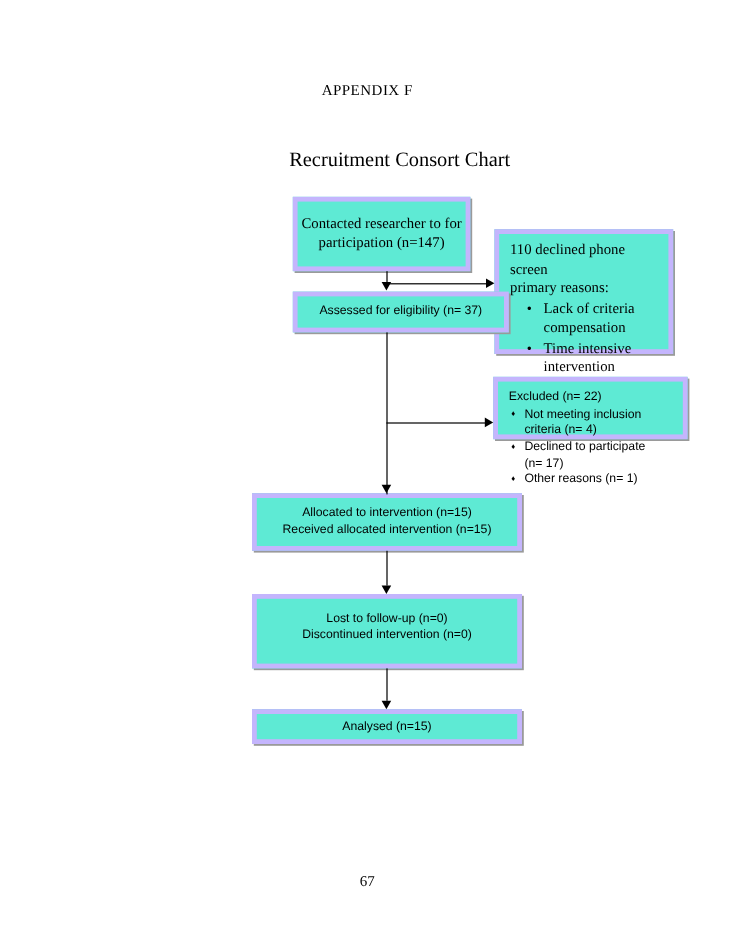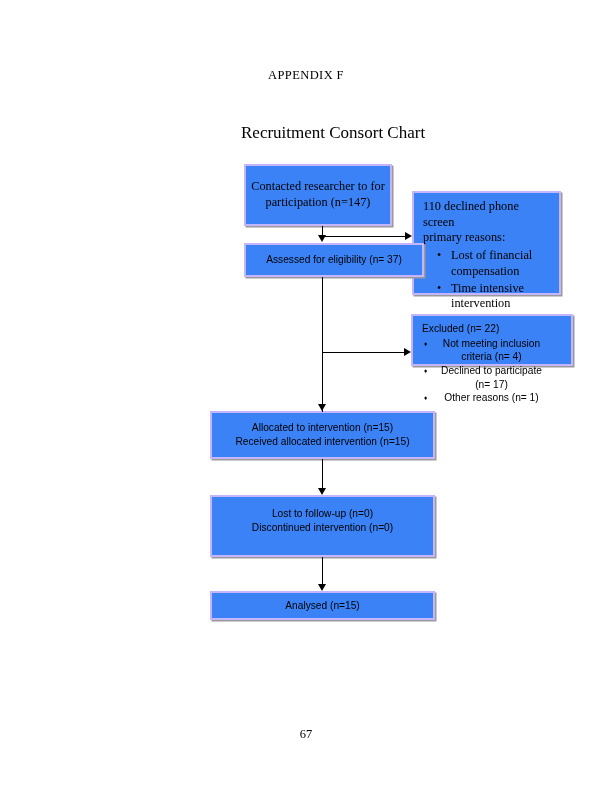--- a/index.html
+++ b/index.html
@@ -49,22 +49,22 @@
     width: 612px;
     text-align: center;
     font-family: "Liberation Serif", serif;
     font-size: 12.5px;
   }
 
   
   .box {
     position: absolute;
     box-sizing: border-box;
-    border: 2px solid #c4b5fd;
-    background: #3b82f6;
+    border: 4px solid #c4b5fd;
+    background: #5eead4;
     box-shadow: 1.5px 1.5px 0 0 #9a9a9a;
   }
   .box-serif {
     font-family: "Liberation Serif", serif;
     font-size: 12.3px;
     line-height: 1.28;
   }
   .box-sans {
     font-family: "Liberation Sans", sans-serif;
     font-size: 10.2px;
@@ -144,21 +144,20 @@
     font-size: 12px;
   }
 
   ul.bullets-diamond {
     margin: 1px 0 0 0;
     padding-left: 13px;
     list-style: none;
   }
   ul.bullets-diamond > li {
     position: relative;
-    text-align: center;
   }
   ul.bullets-diamond > li::before {
     content: "\2666";
     position: absolute;
     left: -11px;
     top: 0px;
     font-size: 6.5px;
     line-height: 14px;
   }
 
@@ -222,21 +221,21 @@
       <div>Contacted researcher to for</div>
       <div>participation (n=147)</div>
     </div>
   </div>
 
   <div class="box box-serif" id="box-declined">
     <div class="pad-text">
       <div>110 declined phone screen</div>
       <div>primary reasons:</div>
       <ul class="bullets-round">
-        <li>Lost of financial compensation</li>
+        <li>Lack of criteria compensation</li>
         <li>Time intensive intervention</li>
       </ul>
     </div>
   </div>
 
   <div class="box box-sans" id="box-assessed">
     <div class="center-text">
       <div>Assessed for eligibility (n= 37)</div>
     </div>
   </div>

